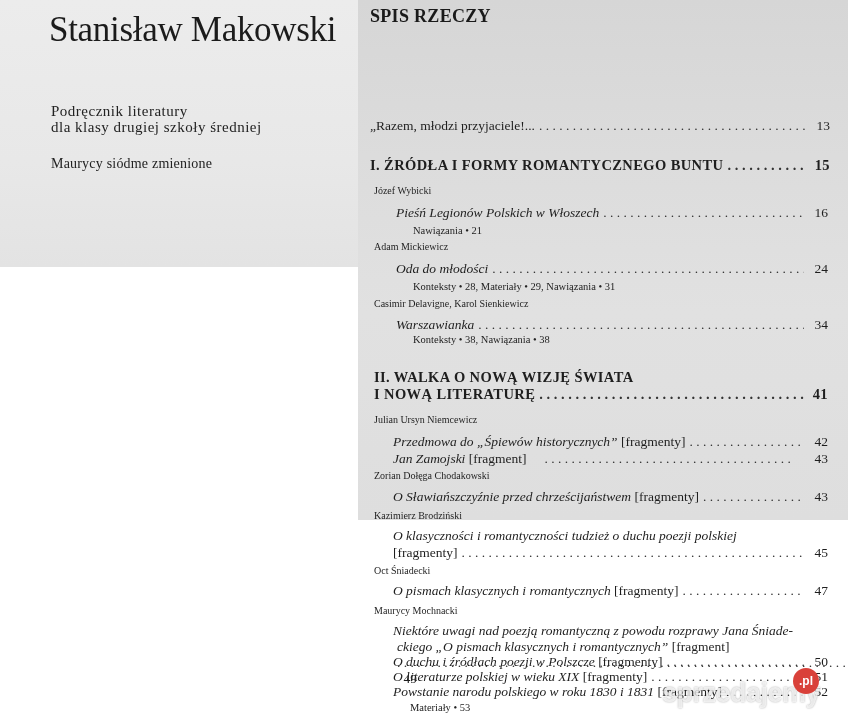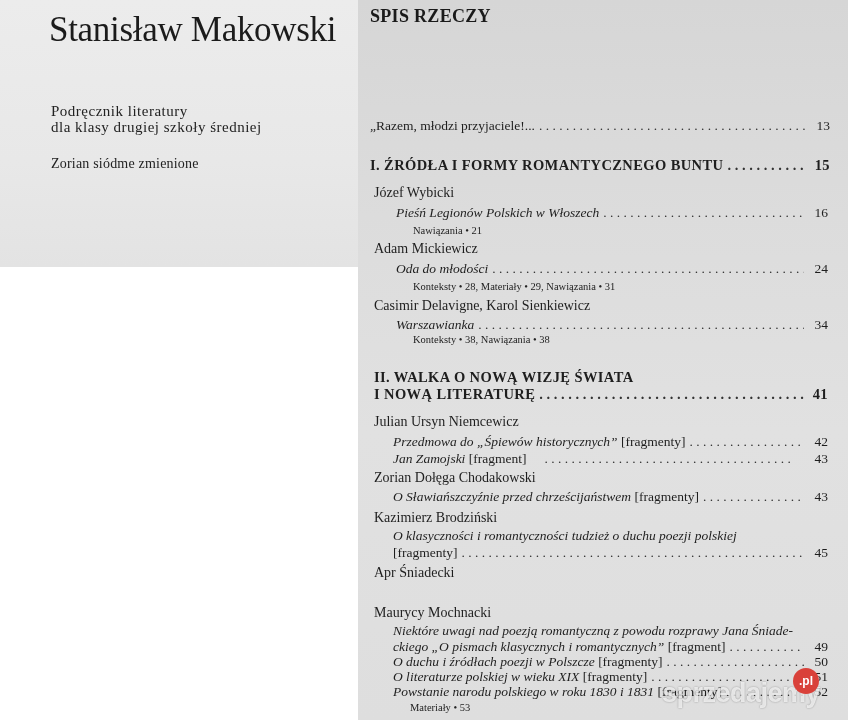--- a/index.html
+++ b/index.html
@@ -24,42 +24,42 @@
   .cover .sub {
     position: absolute; left: 51px; font-size: 15px; letter-spacing: 0.5px; color: #222;
   }
   .cover .sub1 { top: 103px; }
   .cover .sub2 { top: 119px; }
   .cover .edition {
     position: absolute; left: 51px; top: 156px; font-size: 14px; letter-spacing: 0.2px; color: #222;
   }
 
   .toc {
-    position: absolute; left: 358px; top: 0; width: 490px; height: 720px;
+    position: absolute; left: 358px; top: 0; width: 490px; height: 520px;
     background: linear-gradient(180deg, #d6d6d6 0%, #dcdcdc 30%, #e1e1e1 60%, #dedede 100%);
   }
   .toc-heading {
     position: absolute; left: 12px; top: 6px;
     font-weight: bold; font-size: 18px; letter-spacing: 0.3px; color: #1a1a1a;
   }
   .line {
     position: absolute; display: flex; align-items: baseline;
     font-size: 13.5px; white-space: nowrap; color: #1e1e1e;
   }
   .line .dots {
     flex: 1; overflow: hidden; margin: 0 4px;
     letter-spacing: 3px; color: #333;
   }
   .line .dots::after {
     content: ". . . . . . . . . . . . . . . . . . . . . . . . . . . . . . . . . . . . . . . . . . . . . . . . . . . . . . . . . . . . . . . . . . . . . . . . . . . . . . . . . . . .";
     letter-spacing: 0;
   }
   .line .page { min-width: 20px; text-align: right; }
   .section { font-weight: bold; font-size: 14.5px; letter-spacing: 0.4px; }
-  .author-line { position: absolute; font-size: 14px; left: 16px; color: #1e1e1e; }
+  .author-line { position: absolute; font-size: 10px; left: 16px; color: #1e1e1e; }
   .it { font-style: italic; }
   .note { position: absolute; font-size: 10.5px; color: #222; }
   .plain { position: absolute; font-size: 13.5px; left: 35px; }
 
   .watermark {
     position: absolute; left: 662px; top: 676px; height: 34px;
     display: flex; align-items: center;
   }
   .wm-text {
     font-family: "Liberation Sans", "DejaVu Sans", sans-serif;
@@ -72,21 +72,21 @@
     font-weight: bold; font-size: 12px; display: flex; align-items: center; justify-content: center;
   }
 </style>
 </head>
 <body>
 
 <div class="cover">
   <div class="author">Stanisław Makowski</div>
   <div class="sub sub1">Podręcznik literatury</div>
   <div class="sub sub2">dla klasy drugiej szkoły średniej</div>
-  <div class="edition">Zorian siódme zmienione</div>
+  <div class="edition">Maurycy siódme zmienione</div>
 </div>
 
 <div class="toc">
   <div class="toc-heading">SPIS RZECZY</div>
 
   <div class="line" style="left:12px; right:18px; top:118px;">
     <span>„Razem, młodzi przyjaciele!...</span>
     <span class="dots"></span>
     <span class="page">13</span>
   </div>
@@ -148,25 +148,30 @@
   </div>
 
   <div class="author-line" style="top:510px;">Kazimierz Brodziński</div>
   <div class="plain it" style="top:528px;">O klasyczności i romantyczności tudzież o duchu poezji polskiej</div>
   <div class="line" style="left:35px; right:20px; top:545px;">
     <span>[fragmenty]</span>
     <span class="dots"></span>
     <span class="page">45</span>
   </div>
 
-  <div class="author-line" style="top:565px;">Apr Śniadecki</div>
+  <div class="author-line" style="top:565px;">Oct Śniadecki</div>
+  <div class="line" style="left:35px; right:20px; top:583px;">
+    <span><span class="it">O pismach klasycznych i romantycznych</span> <span>[fragmenty]</span></span>
+    <span class="dots"></span>
+    <span class="page">47</span>
+  </div>
 
   <div class="author-line" style="top:605px;">Maurycy Mochnacki</div>
   <div class="plain it" style="top:623px;">Niektóre uwagi nad poezją romantyczną z powodu rozprawy Jana Śniade-</div>
-  <div class="line" style="left:35px; right:20px; top:639px;">
+  <div class="line" style="left:35px; right:13px; top:639px;flex-direction:column;">
     <span><span class="it">ckiego „O pismach klasycznych i romantycznych”</span> <span>[fragment]</span></span>
     <span class="dots"></span>
     <span class="page">49</span>
   </div>
   <div class="line" style="left:35px; right:20px; top:654px;">
     <span><span class="it">O duchu i źródłach poezji w Polszcze</span> <span>[fragmenty]</span></span>
     <span class="dots"></span>
     <span class="page">50</span>
   </div>
   <div class="line" style="left:35px; right:20px; top:669px;">

